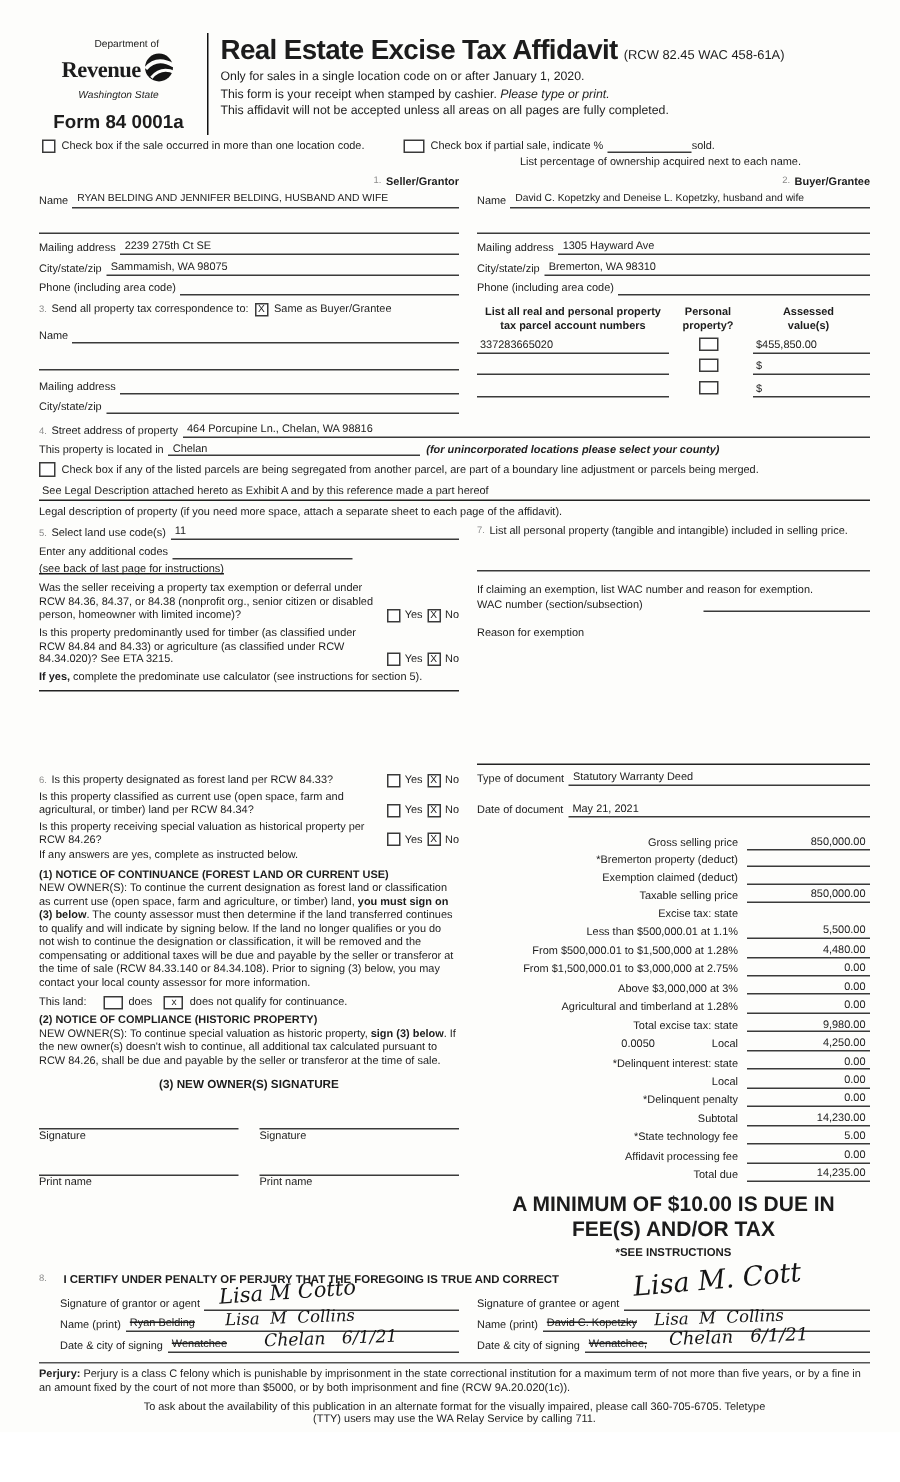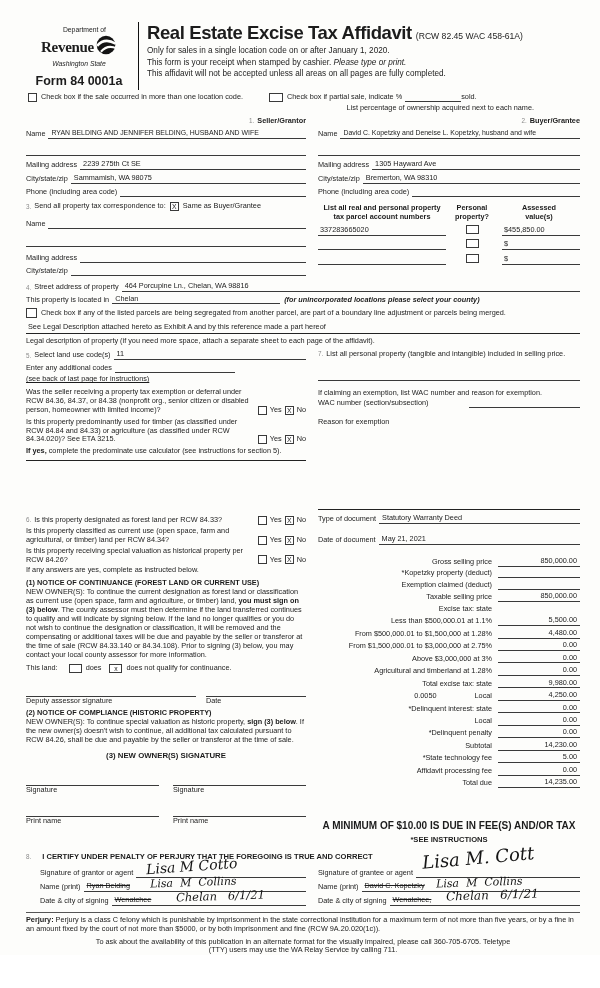--- a/index.html
+++ b/index.html
@@ -52,21 +52,21 @@
   
   .taxrow { display:flex; align-items:flex-end; justify-content:flex-end; margin-top:2.6px; }
   .taxlbl { text-align:right; white-space:pre; }
   .taxval { width:82px; border-bottom:1px solid #3a3a3a; text-align:right; padding:0 3px; margin-left:6px; }
   .taxval.noline { border-bottom:none; }
   
   .sigline { border-bottom:1px solid #3a3a3a; height:10px; }
   .hw { font-family:"DejaVu Serif", serif; font-style:italic; white-space:pre; color:#151515; position:absolute; }
   .struck { text-decoration:line-through; }
   .rel { position:relative; }
-  .minnote { text-align:center; font-weight:bold; font-size:10px; margin-top:32px; }
+  .minnote { text-align:center; font-weight:bold; font-size:14px; margin-top:6px; }
   .minnote2 { text-align:center; font-weight:bold; font-size:7.6px; margin-top:2px; }
   .footer { display:flex; justify-content:space-between; margin-top:8px; }
   .stamp { text-align:center; font-size:13.2px; color:#3d3d3d; margin-top:22px; letter-spacing:0.2px; }
 </style>
 </head>
 <body>
 
 <div class="page">
 
   <div class="header">
@@ -316,30 +316,20 @@
       <div style="margin-top:2px;">If any answers are yes, complete as instructed below.</div>
       <div class="b" style="margin-top:4px;">(1) NOTICE OF CONTINUANCE (FOREST LAND OR CURRENT USE)</div>
       <div><span>NEW OWNER(S): To continue the current designation as forest land or classification as current use (open space, farm and agriculture, or timber) land, </span><span class="b">you must sign on (3) below</span><span>. The county assessor must then determine if the land transferred continues to qualify and will indicate by signing below. If the land no longer qualifies or you do not wish to continue the designation or classification, it will be removed and the compensating or additional taxes will be due and payable by the seller or transferor at the time of sale (RCW 84.33.140 or 84.34.108). Prior to signing (3) below, you may contact your local county assessor for more information.</span></div>
       <div class="hrow" style="margin-top:5px; align-items:center;">
         <span class="lbl">This land:</span>
         <span class="cb" style="width:13px; margin-left:8px;"></span>
         <span style="margin:0 8px 0 4px;">does</span>
         <span class="cb" style="width:13px;">x</span>
         <span style="margin-left:4px;">does not qualify for continuance.</span>
       </div>
-      <div class="cols" style="margin-top:14px;">
-        <div style="width:170px;">
-            <div class="sigline"></div>
-            <div>Deputy assessor signature</div>
-          </div>
-        <div style="flex:1; margin-left:10px;">
-            <div class="sigline"></div>
-            <div>Date</div>
-          </div>
-      </div>
       <div class="b" style="margin-top:3px;">(2) NOTICE OF COMPLIANCE (HISTORIC PROPERTY)</div>
       <div><span>NEW OWNER(S): To continue special valuation as historic property, </span><span class="b">sign (3) below</span><span>. If the new owner(s) doesn't wish to continue, all additional tax calculated pursuant to RCW 84.26, shall be due and payable by the seller or transferor at the time of sale.</span></div>
       <div class="b" style="text-align:center; margin-top:6px; font-size:7.8px;">(3) NEW OWNER(S) SIGNATURE</div>
       <div class="cols" style="margin-top:16px;">
         <div style="flex:1;">
             <div class="sigline"></div>
             <div>Signature</div>
           </div>
         <div style="flex:1; margin-left:14px;">
             <div class="sigline"></div>
@@ -367,21 +357,21 @@
           <span class="lbl">Date of document</span>
           <span class="fill">May 21, 2021</span>
         </div>
 
       <div style="margin-top:12px;">
         <div class="taxrow">
             <span class="taxlbl">Gross selling price</span>
             <span class="taxval">850,000.00</span>
           </div>
         <div class="taxrow">
-            <span class="taxlbl">*Kopetzky property (deduct)</span>
+            <span class="taxlbl">*Bremerton property (deduct)</span>
             <span class="taxval"></span>
           </div>
         <div class="taxrow">
             <span class="taxlbl">Exemption claimed (deduct)</span>
             <span class="taxval"></span>
           </div>
         <div class="taxrow">
             <span class="taxlbl">Taxable selling price</span>
             <span class="taxval">850,000.00</span>
           </div>

